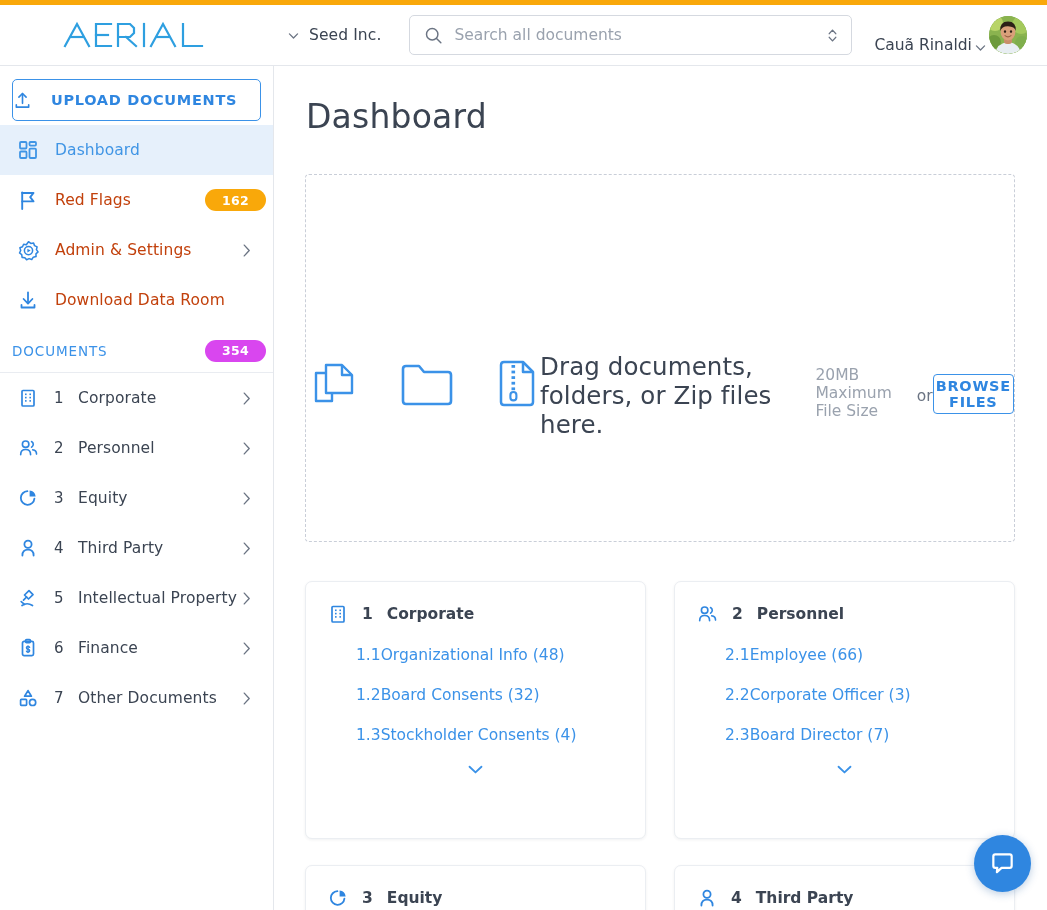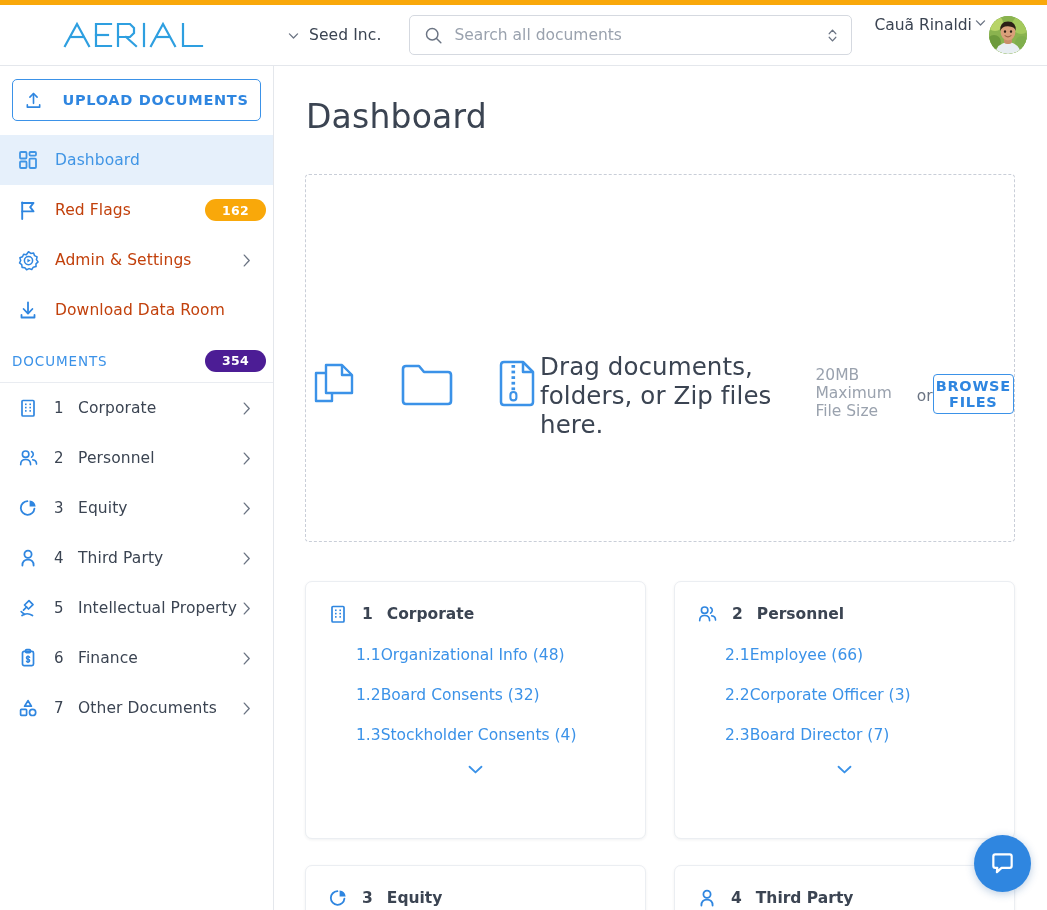--- a/index.html
+++ b/index.html
@@ -47,67 +47,67 @@
   }
   .search-box input {
     flex: 1; border: 0; outline: none;
     font-family: inherit; font-size: 15.5px;
     color: #3b4452; background: transparent;
     margin-left: 11px;
   }
   .search-box input::placeholder { color: #9aa2ae; }
   .user-menu {
     margin-left: 22px;
-    display: flex; align-items: flex-start; gap: 2px;
+    display: flex; align-items: flex-end; gap: 2px;
     cursor: pointer;
   }
   .user-name { font-size: 15.5px; color: #3b4452; }
   .avatar {
     width: 38px; height: 38px; border-radius: 50%;
     overflow: hidden; position: relative; flex: none;
     background: #7fae4c;
   }
 
   
   .sidebar {
     position: absolute; top: 66px; left: 0;
     width: 274px; height: 844px;
     background: #fff;
     border-right: 1px solid #e4e7ec;
     overflow: hidden;
   }
   .upload-btn {
-    margin: 13px 12px 14px 12px;
+    margin: 13px 12px 4px 12px;
     height: 42px;
     border: 1px solid #3b92e8; border-radius: 5px;
     color: #2f86e0; background: #fff;
     font-family: inherit; font-size: 14.5px; font-weight: 700;
     letter-spacing: .7px;
-    display: flex; align-items: center; justify-content: center; gap: 19px;
+    display: flex; align-items: center; justify-content: flex-start; gap: 19px;
     cursor: pointer; width: calc(100% - 24px);
   }
   .nav-item {
     height: 50px; display: flex; align-items: center;
     padding-left: 16px; gap: 15px; cursor: pointer;
     position: relative;
   }
   .nav-item.active { background: #e6f0fb; }
   .nav-item.active .nav-label { color: #4095e5; }
   .nav-icon { width: 24px; height: 24px; flex: none;
     display: flex; align-items: center; justify-content: center; }
   .nav-label { font-size: 15.5px; color: #c2410c; letter-spacing: .1px; }
   .badge {
     position: absolute; right: 7px;
     min-width: 40px; height: 22px; border-radius: 11px;
     display: flex; align-items: center; justify-content: center;
     font-size: 12.5px; font-weight: 700; color: #fff;
     padding: 0 17px; letter-spacing: .3px;
   }
   .badge.orange { background: #f9a80a; }
-  .badge.blue { background: #4c1d95; }
+  .badge.blue { background: #d946ef; }
   .nav-chevron { position: absolute; right: 22px; color: #6b7483; }
 
   .section-head {
     height: 44px; display: flex; align-items: center;
     padding-left: 12px; position: relative;
     border-bottom: 1px solid #e9ecf1;
     margin-top: 4px;
   }
   .section-title {
     font-size: 13.5px; font-weight: 400; color: #3b92e8;

